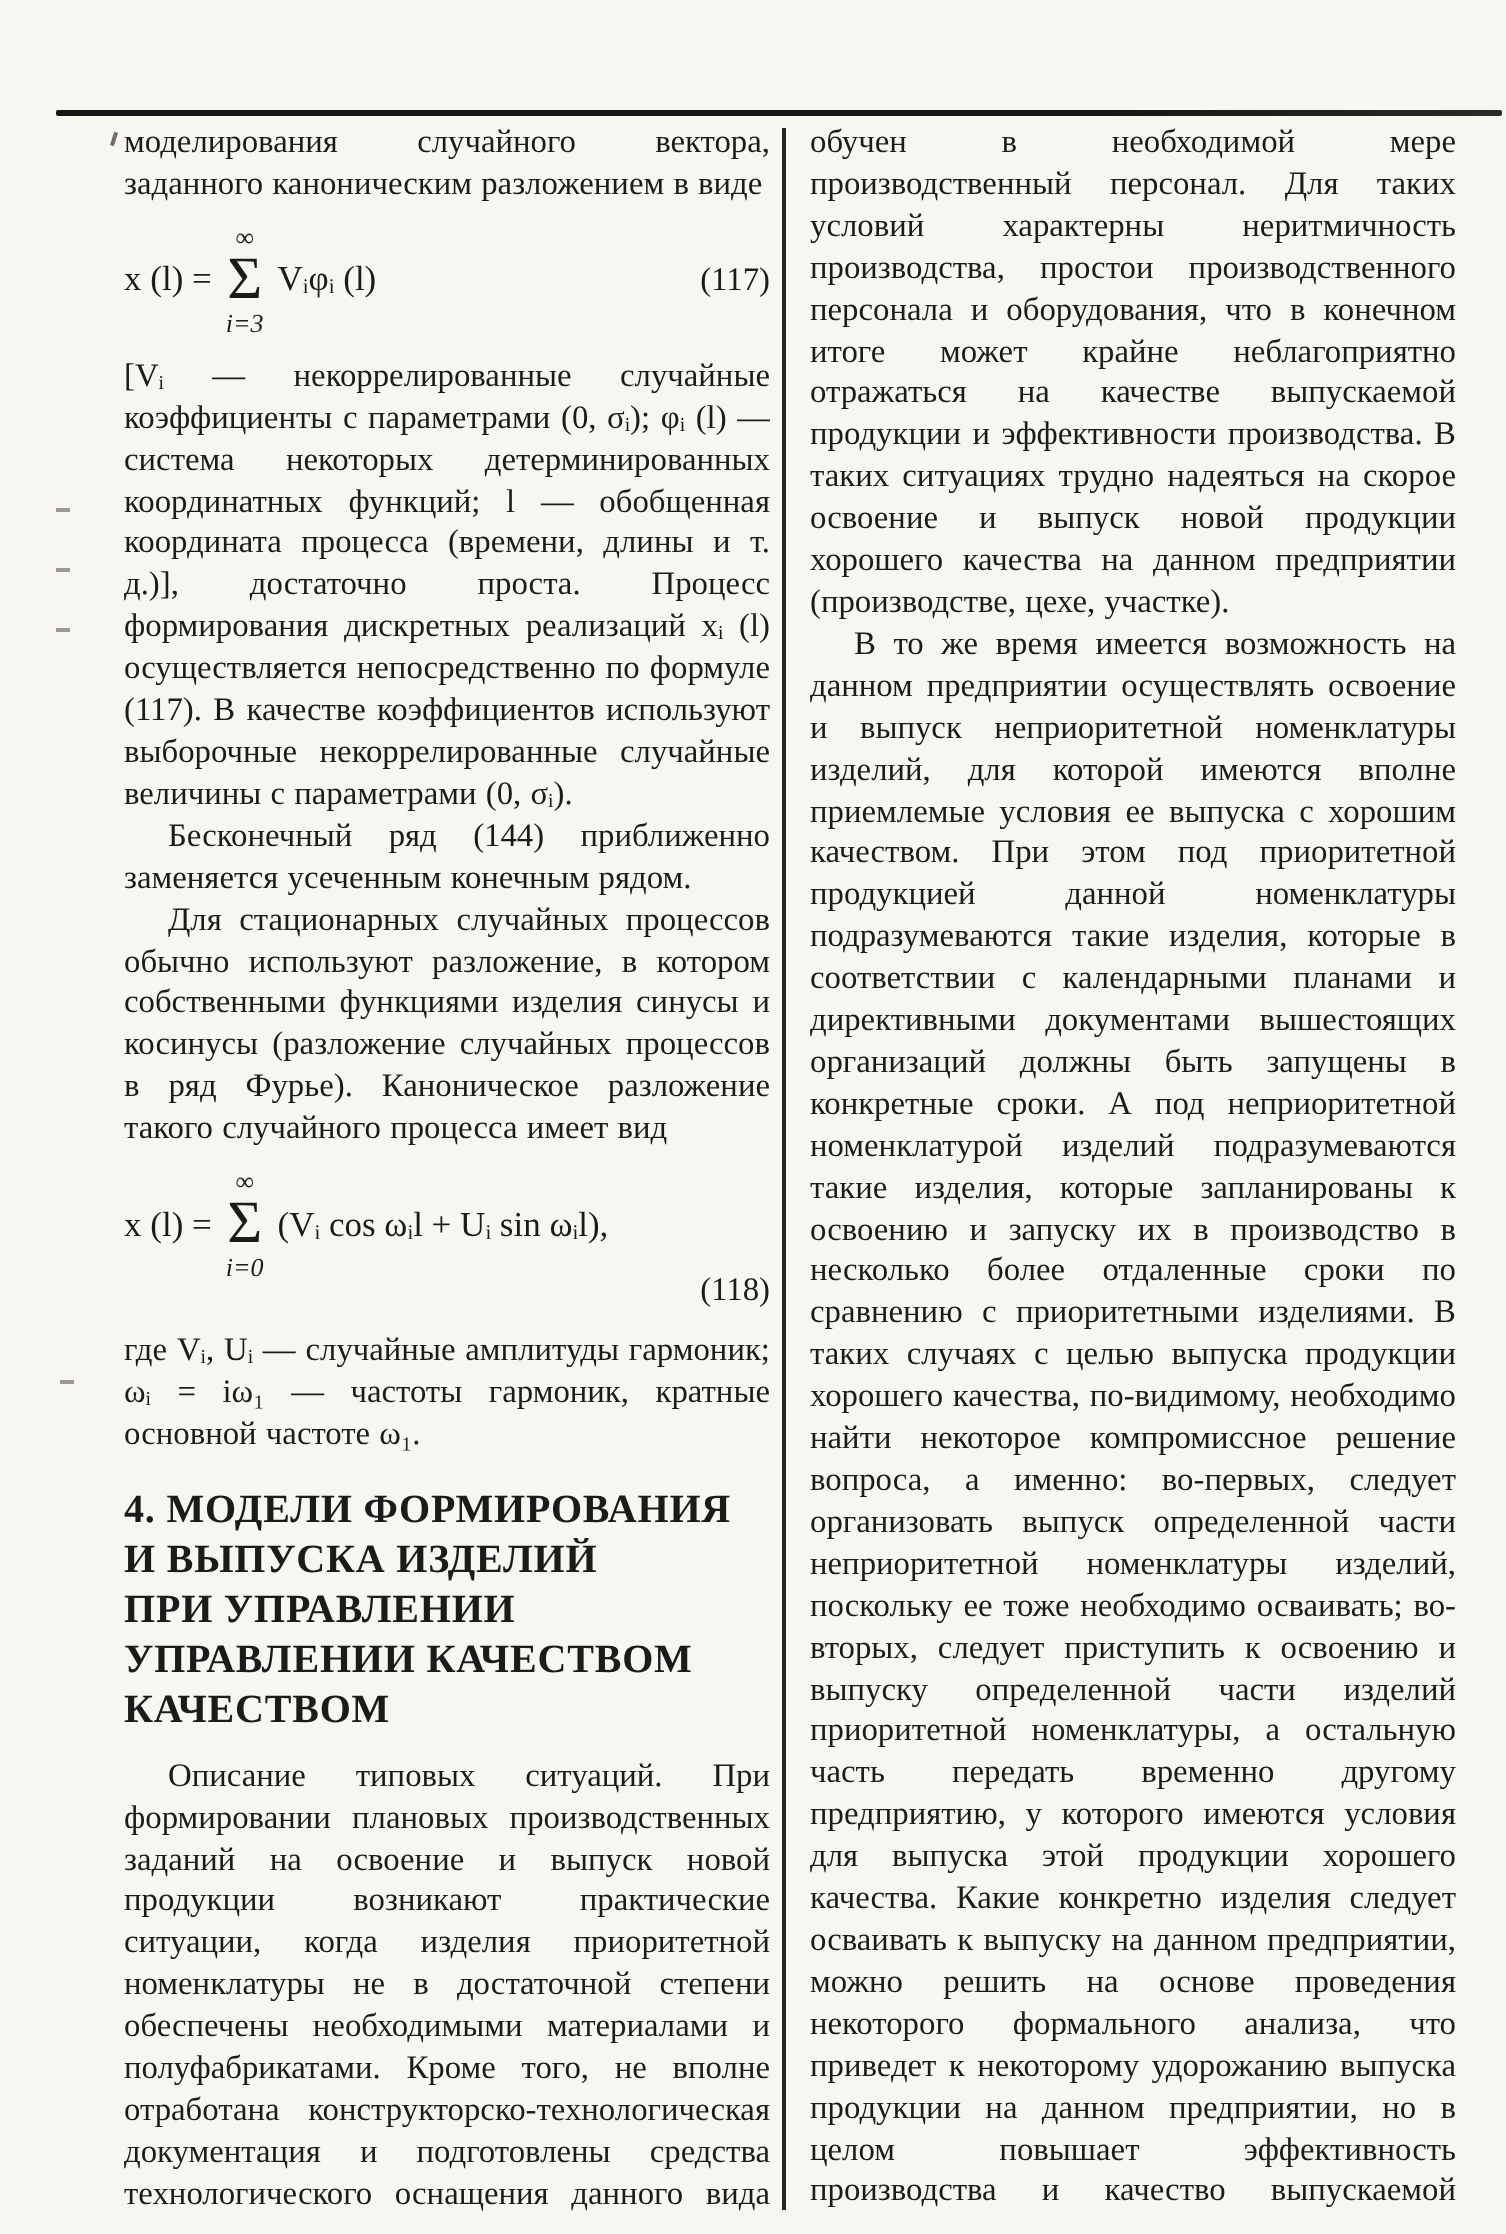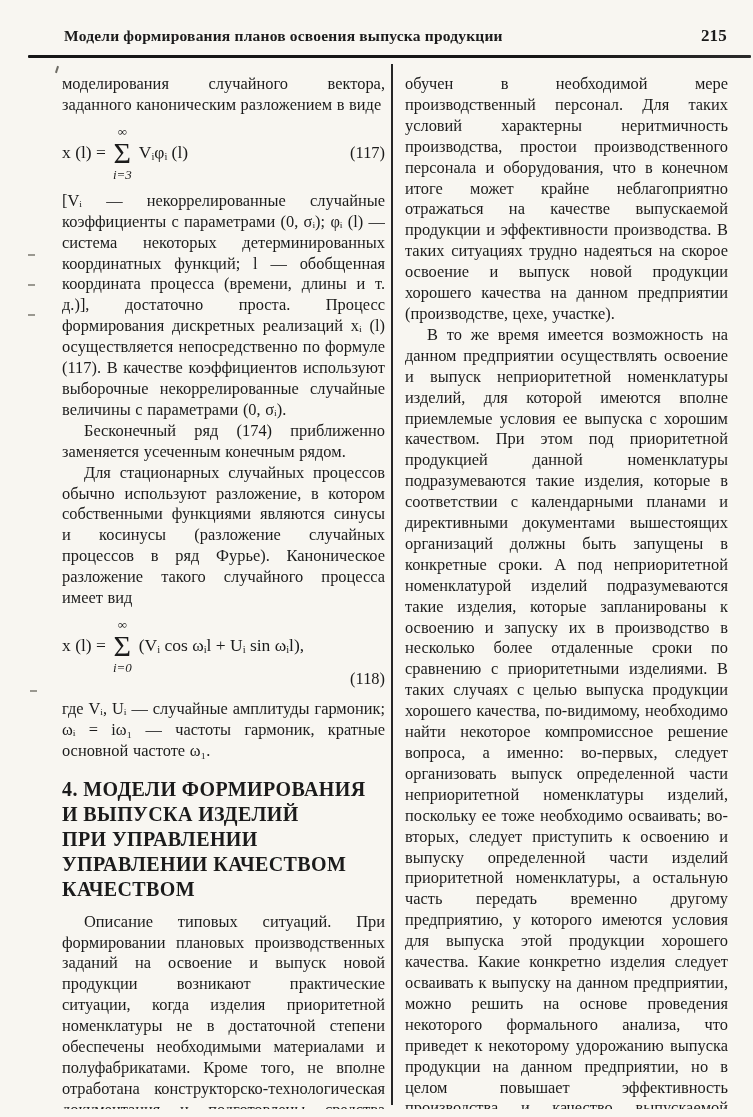--- a/index.html
+++ b/index.html
@@ -18,21 +18,21 @@
   .head-rule {
     position:absolute; top:55px; left:28px; right:2px; height:3px;
     background:linear-gradient(90deg,#161616 70%, #2a2a2a);
     border-radius:1px;
   }
   .gutter-rule {
     position:absolute; left:391px; top:64px; bottom:12px; width:1.6px;
     background:#262626;
   }
   .columns {
-    position:absolute; top:74px; left:62px; width:666px; bottom:8px;
+    position:absolute; top:61px; left:62px; width:666px; bottom:8px;
     display:flex; gap:20px; overflow:hidden;
   }
   .col { width:326px; overflow:hidden; }
   .para {
     margin:0; text-align:justify; font-size:16.4px; line-height:20.9px;
     word-spacing:.5px;
   }
   .indent { text-indent:22px; }
   .lead { font-weight:normal; }
   
@@ -53,24 +53,20 @@
   
   .artifact { position:absolute; background:#9a9890; }
   .a-tick { width:2px; height:7px; transform:rotate(18deg); background:#6f6d66; }
   .a-dash { width:7px; height:2px; }
 </style>
 </head>
 <body>
 
 <div class="page">
 
-  <header class="running-head">
-    <span class="rh-title">Модели формирования планов освоения выпуска продукции</span>
-    <span class="rh-page">215</span>
-  </header>
 
   <div class="head-rule"></div>
   <div class="gutter-rule"></div>
 
   <main class="columns">
 
     <section class="col">
       <p class="para">моделирования случайного вектора, заданного каноническим разложением в виде</p>
 
       <div class="formula">
@@ -80,22 +76,22 @@
             <span class="f-sup">∞</span>
             <span class="f-sigma">Σ</span>
             <span class="f-sub">i=3</span>
           </span>
           <span class="f-rhs">Vᵢφᵢ (l)</span>
           <span class="f-num">(117)</span>
         </div>
       </div>
 
       <p class="para">[Vᵢ — некоррелированные случайные коэффициенты с параметрами (0, σᵢ); φᵢ (l) — система некоторых детерминированных координатных функций; l — обобщенная координата процесса (времени, длины и т. д.)], достаточно проста. Процесс формирования дискретных реализаций xᵢ (l) осуществляется непосредственно по формуле (117). В качестве коэффициентов используют выборочные некоррелированные случайные величины с параметрами (0, σᵢ).</p>
-      <p class="para indent">Бесконечный ряд (174) приближенно заменяется усеченным конечным рядом.</p>
-      <p class="para indent">Для стационарных случайных процессов обычно используют разложение, в котором собственными функциями являются синусы и косинусы (разложение случайных процессов в ряд Фурье). Каноническое разложение такого случайного процесса имеет вид</p>
+      <p class="para indent">Бесконечный ряд (144) приближенно заменяется усеченным конечным рядом.</p>
+      <p class="para indent">Для стационарных случайных процессов обычно используют разложение, в котором собственными функциями изделия синусы и косинусы (разложение случайных процессов в ряд Фурье). Каноническое разложение такого случайного процесса имеет вид</p>
 
       <div class="formula">
         <div class="f-row">
           <span class="f-lhs">x (l) =</span>
           <span class="f-sum">
             <span class="f-sup">∞</span>
             <span class="f-sigma">Σ</span>
             <span class="f-sub">i=0</span>
           </span>
           <span class="f-rhs">(Vᵢ cos ωᵢl + Uᵢ sin ωᵢl),</span>

